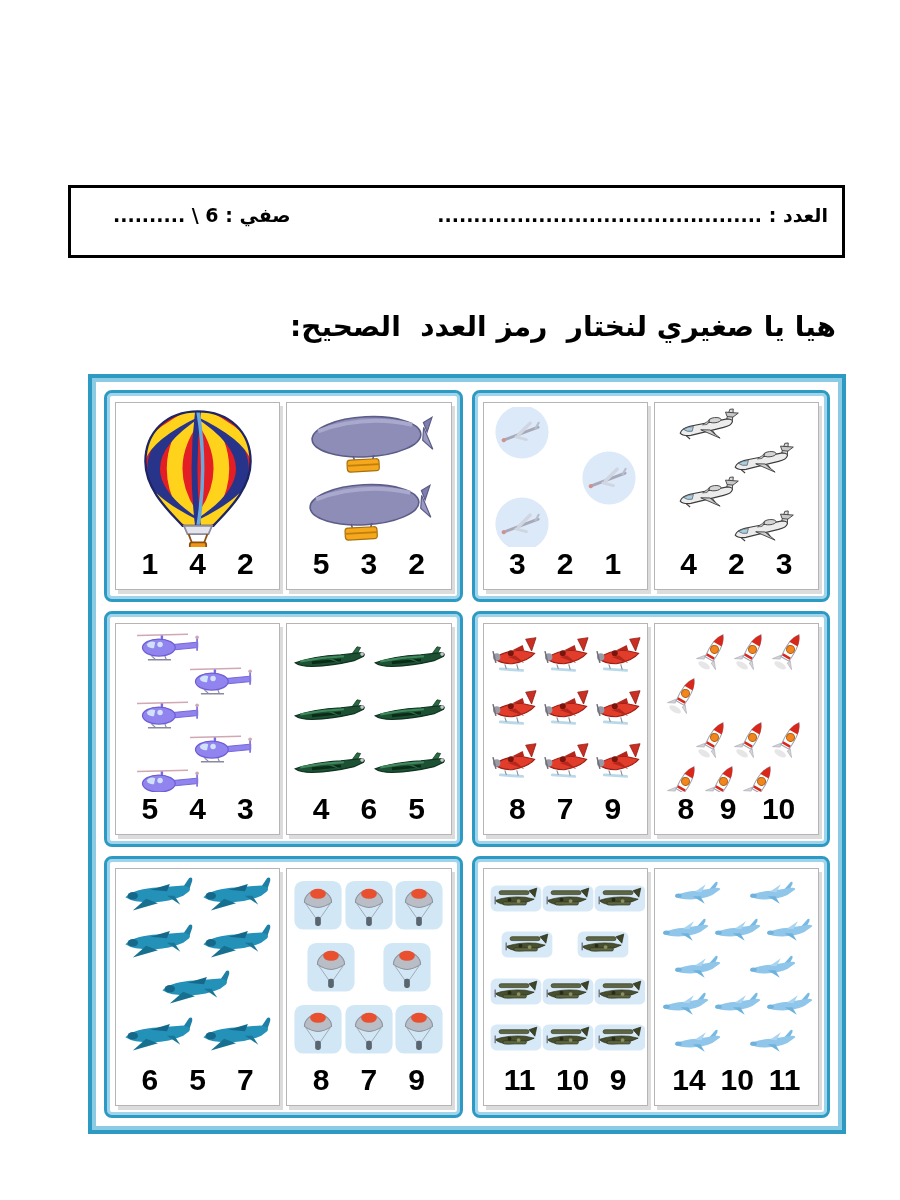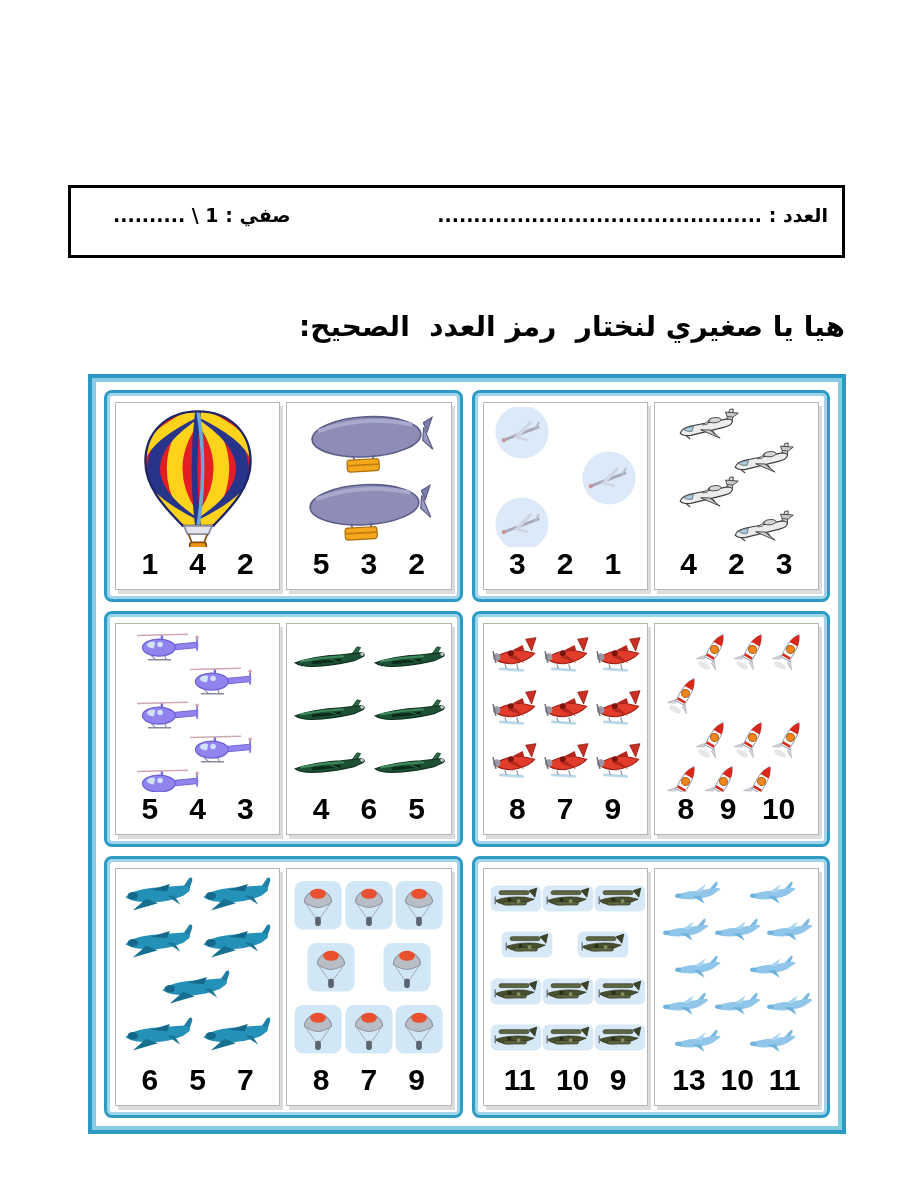--- a/index.html
+++ b/index.html
@@ -3,21 +3,21 @@
 <meta charset="utf-8">
 <style>
   html,body{margin:0;padding:0;background:#fff;}
   body{width:900px;height:1200px;position:relative;font-family:"DejaVu Sans",sans-serif;overflow:hidden;}
 
   .header-box{position:absolute;left:68px;top:185px;width:777px;height:73px;border:3px solid #000;
     box-sizing:border-box;direction:rtl;display:flex;justify-content:space-between;
     padding:16px 14px 0 42px;font-weight:bold;font-size:19px;color:#000;}
   .header-box .fld{white-space:nowrap;letter-spacing:.5px;}
 
-  .title{position:absolute;top:310px;right:55px;direction:rtl;font-weight:bold;font-size:28px;
+  .title{position:absolute;top:310px;right:64px;direction:rtl;font-weight:bold;font-size:28px;
     color:#000;white-space:pre;}
 
   .grid{position:absolute;left:88px;top:374px;width:758px;height:760px;box-sizing:border-box;
     border:4px solid #2d9ac4;box-shadow:inset 0 0 0 4px #8ccbe4;
     display:grid;grid-template-columns:1fr 1fr;grid-template-rows:212px 236px 1fr;
     gap:9px;padding:12px;background:#fff;}
 
   .panel{border:3px solid #2d9ac4;box-shadow:inset 0 0 0 3px #9fd4ea;border-radius:8px;
     background:#fff;display:flex;gap:6px;padding:9px 8px;box-sizing:border-box;overflow:hidden;}
 
@@ -204,21 +204,21 @@
     <path d="M36 32 L58 46 L50 32 Z" fill="#6fb2dd"></path>
     <ellipse cx="10" cy="31" rx="6" ry="4" fill="#6fb2dd"></ellipse>
   </symbol>
 </defs>
 </svg>
 
 <div>
 
   <div class="header-box">
     <span class="fld">العدد : .............................................</span>
-    <span class="fld">صفي : 1 \ ..........</span>
+    <span class="fld">صفي : 6 \ ..........</span>
   </div>
 
   <div class="title">هيا يا صغيري لنختار  رمز العدد  الصحيح:</div>
 
   <div class="grid">
     <div class="panel">
         <div class="cell align-center">
           <div class="img-area">
             <div class="icon-row">
               <span class="vicon icon-hot-air-balloon">
@@ -796,21 +796,21 @@
                 </svg>
               </span>
               <span class="vicon icon-blue-jet">
                 <svg>
                   <use href="#sym-blue-jet" width="100%" height="100%"></use>
                 </svg>
               </span>
             </div>
           </div>
           <div class="options">
-            <span class="opt">13</span>
+            <span class="opt">14</span>
             <span class="opt">10</span>
             <span class="opt">11</span>
           </div>
         </div>
       </div>
   </div>
 
 </div>
 
 </body></html>

